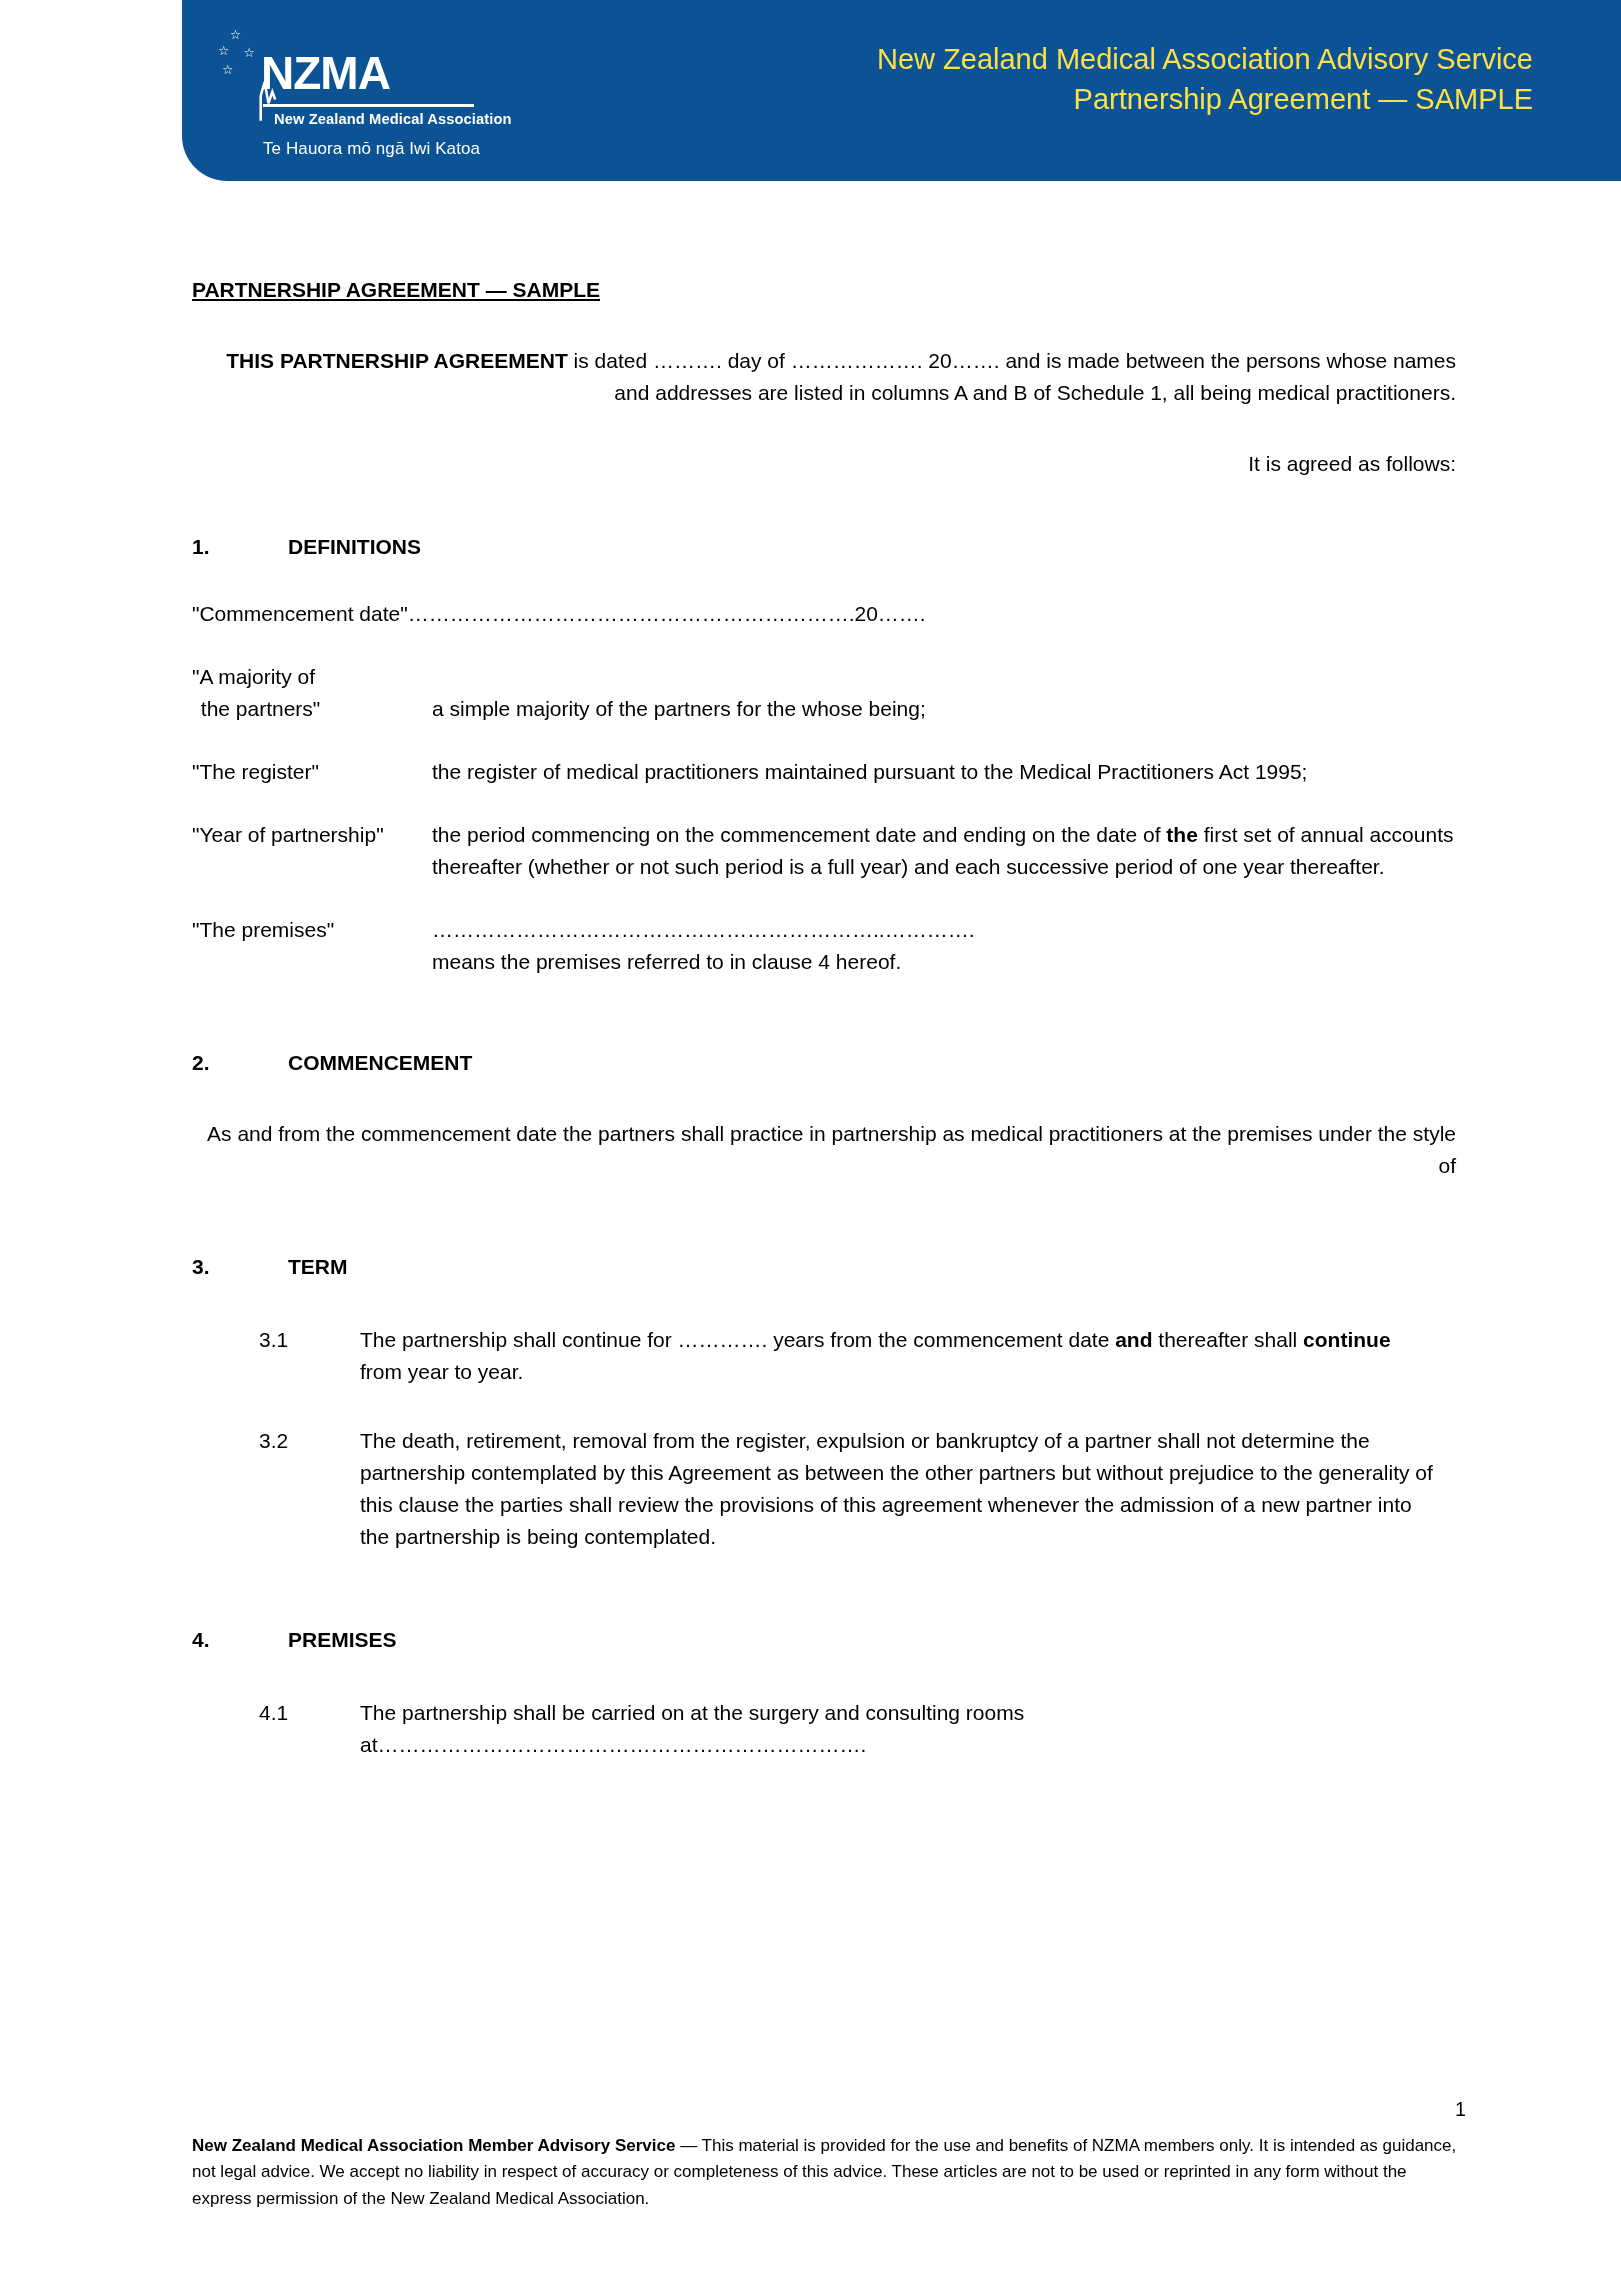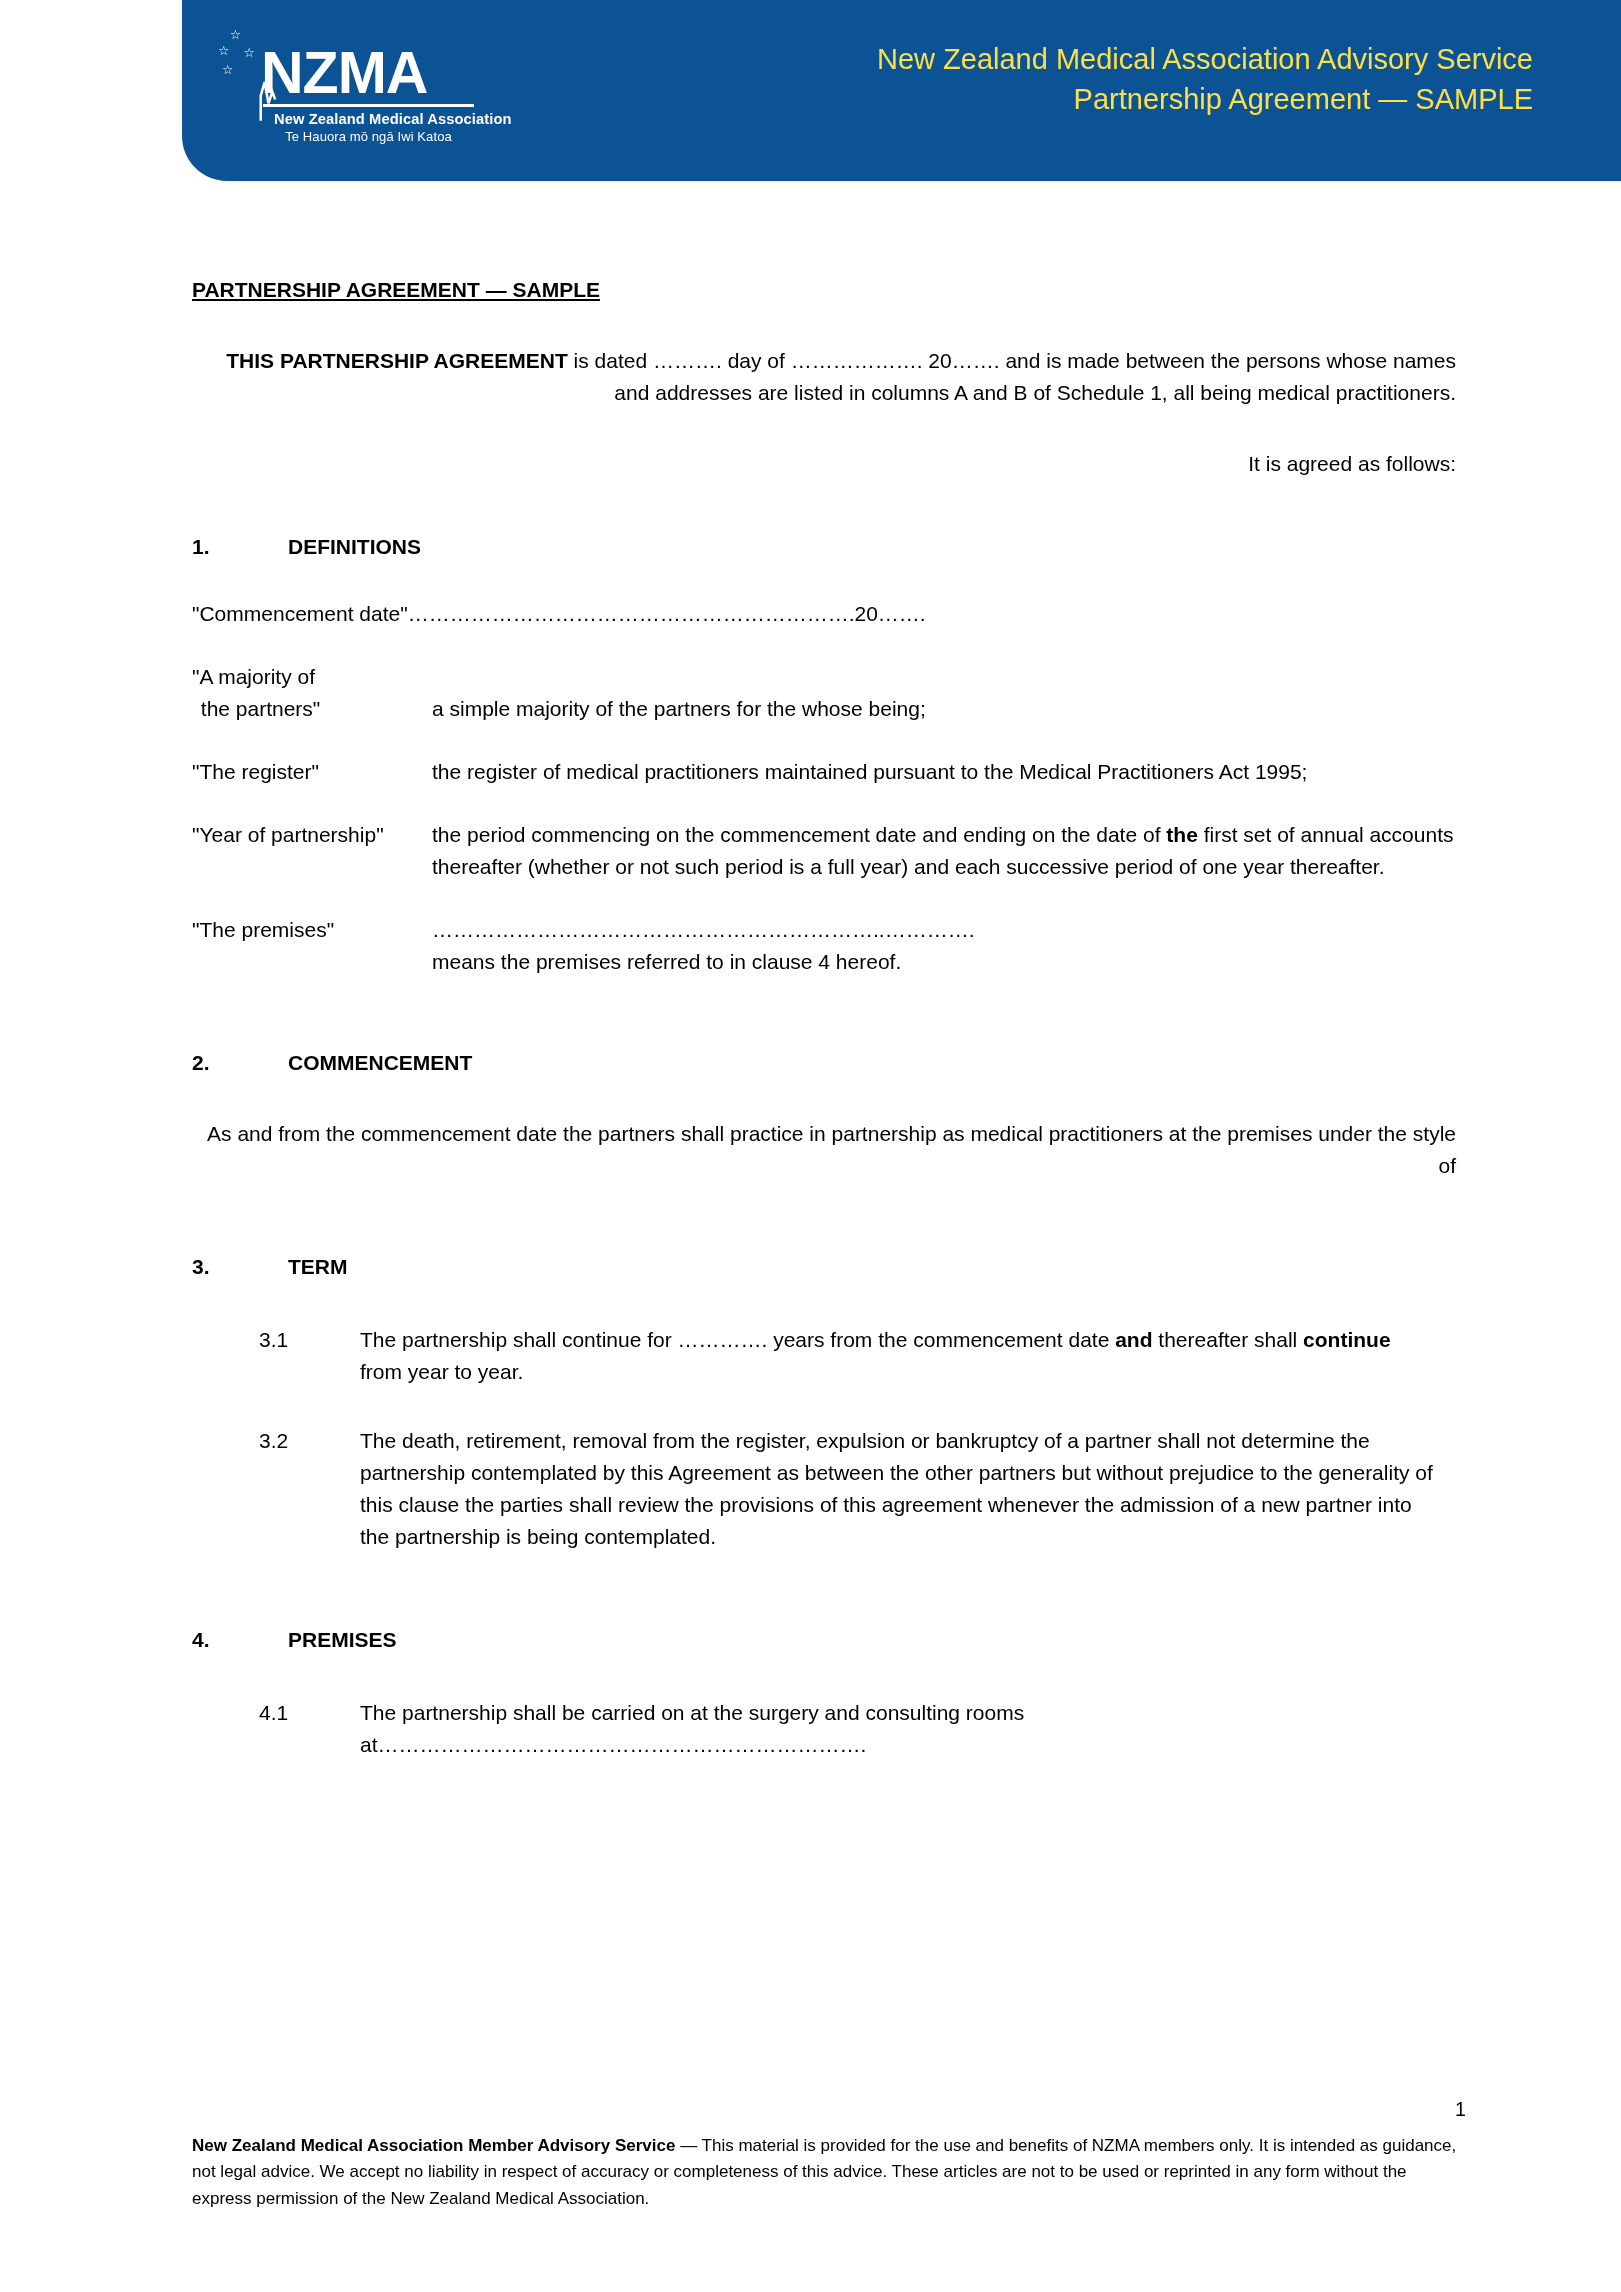--- a/index.html
+++ b/index.html
@@ -53,21 +53,21 @@
     line-height: 12.7px;
     color: #ffffff;
   }
   .st1 { left: 13.7px; top: 0px; }
   .st2 { left: 2px;  top: 15.7px; }
   .st3 { left: 27.4px; top: 17.6px; }
   .st4 { left: 5.9px;  top: 35px; }
   .logo-word {
     font-family: "Liberation Sans", sans-serif;
     font-weight: bold;
-    font-size: 59px;
+    font-size: 46px;
     letter-spacing: -1px;
     line-height: 57px;
     color: #ffffff;
   }
   .logo-ecg {
     position: absolute;
     left: 37px;
     top: 49px;
     width: 29px;
     height: 43px;
@@ -82,23 +82,23 @@
   .logo-sub1 {
     margin-left: 58px;
     font-size: 14.7px;
     font-weight: bold;
     letter-spacing: 0.1px;
     margin-top: 3.9px;
     white-space: nowrap;
   }
   .logo-sub2 {
     margin-left: 47px;
-    font-size: 13px;
+    font-size: 17px;
     letter-spacing: 0.1px;
-    margin-top: 2px;
+    margin-top: 12px;
     text-align: center;
     width: 211px;
     white-space: nowrap;
   }
   .header-titles {
     position: absolute;
     right: 88px;
     top: 41px;
     text-align: right;
     color: #fde047;

